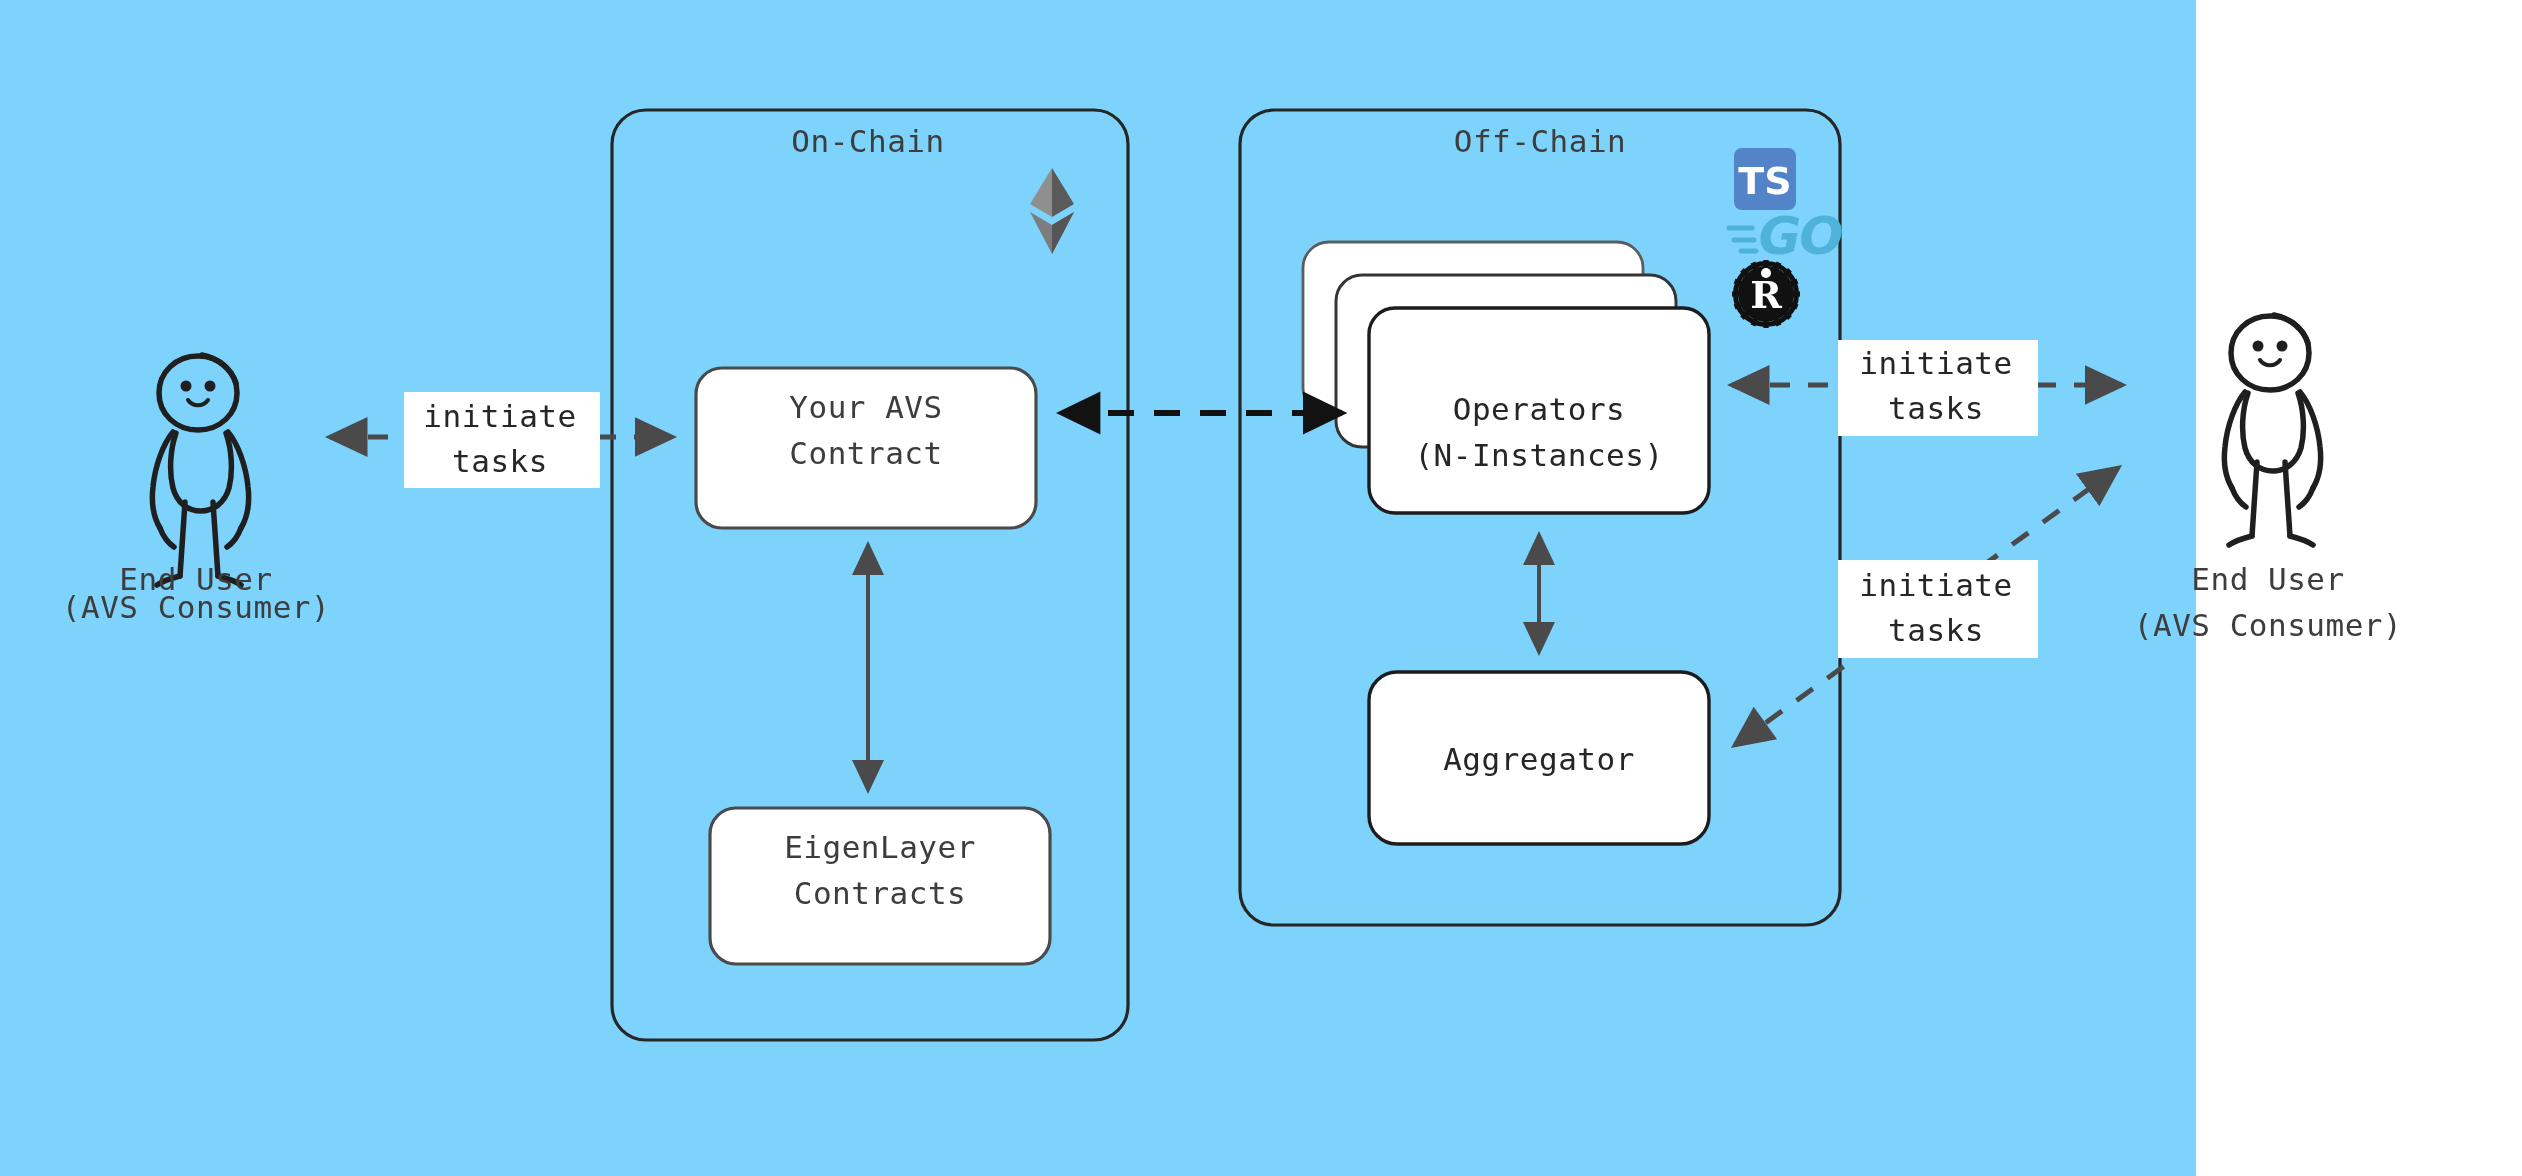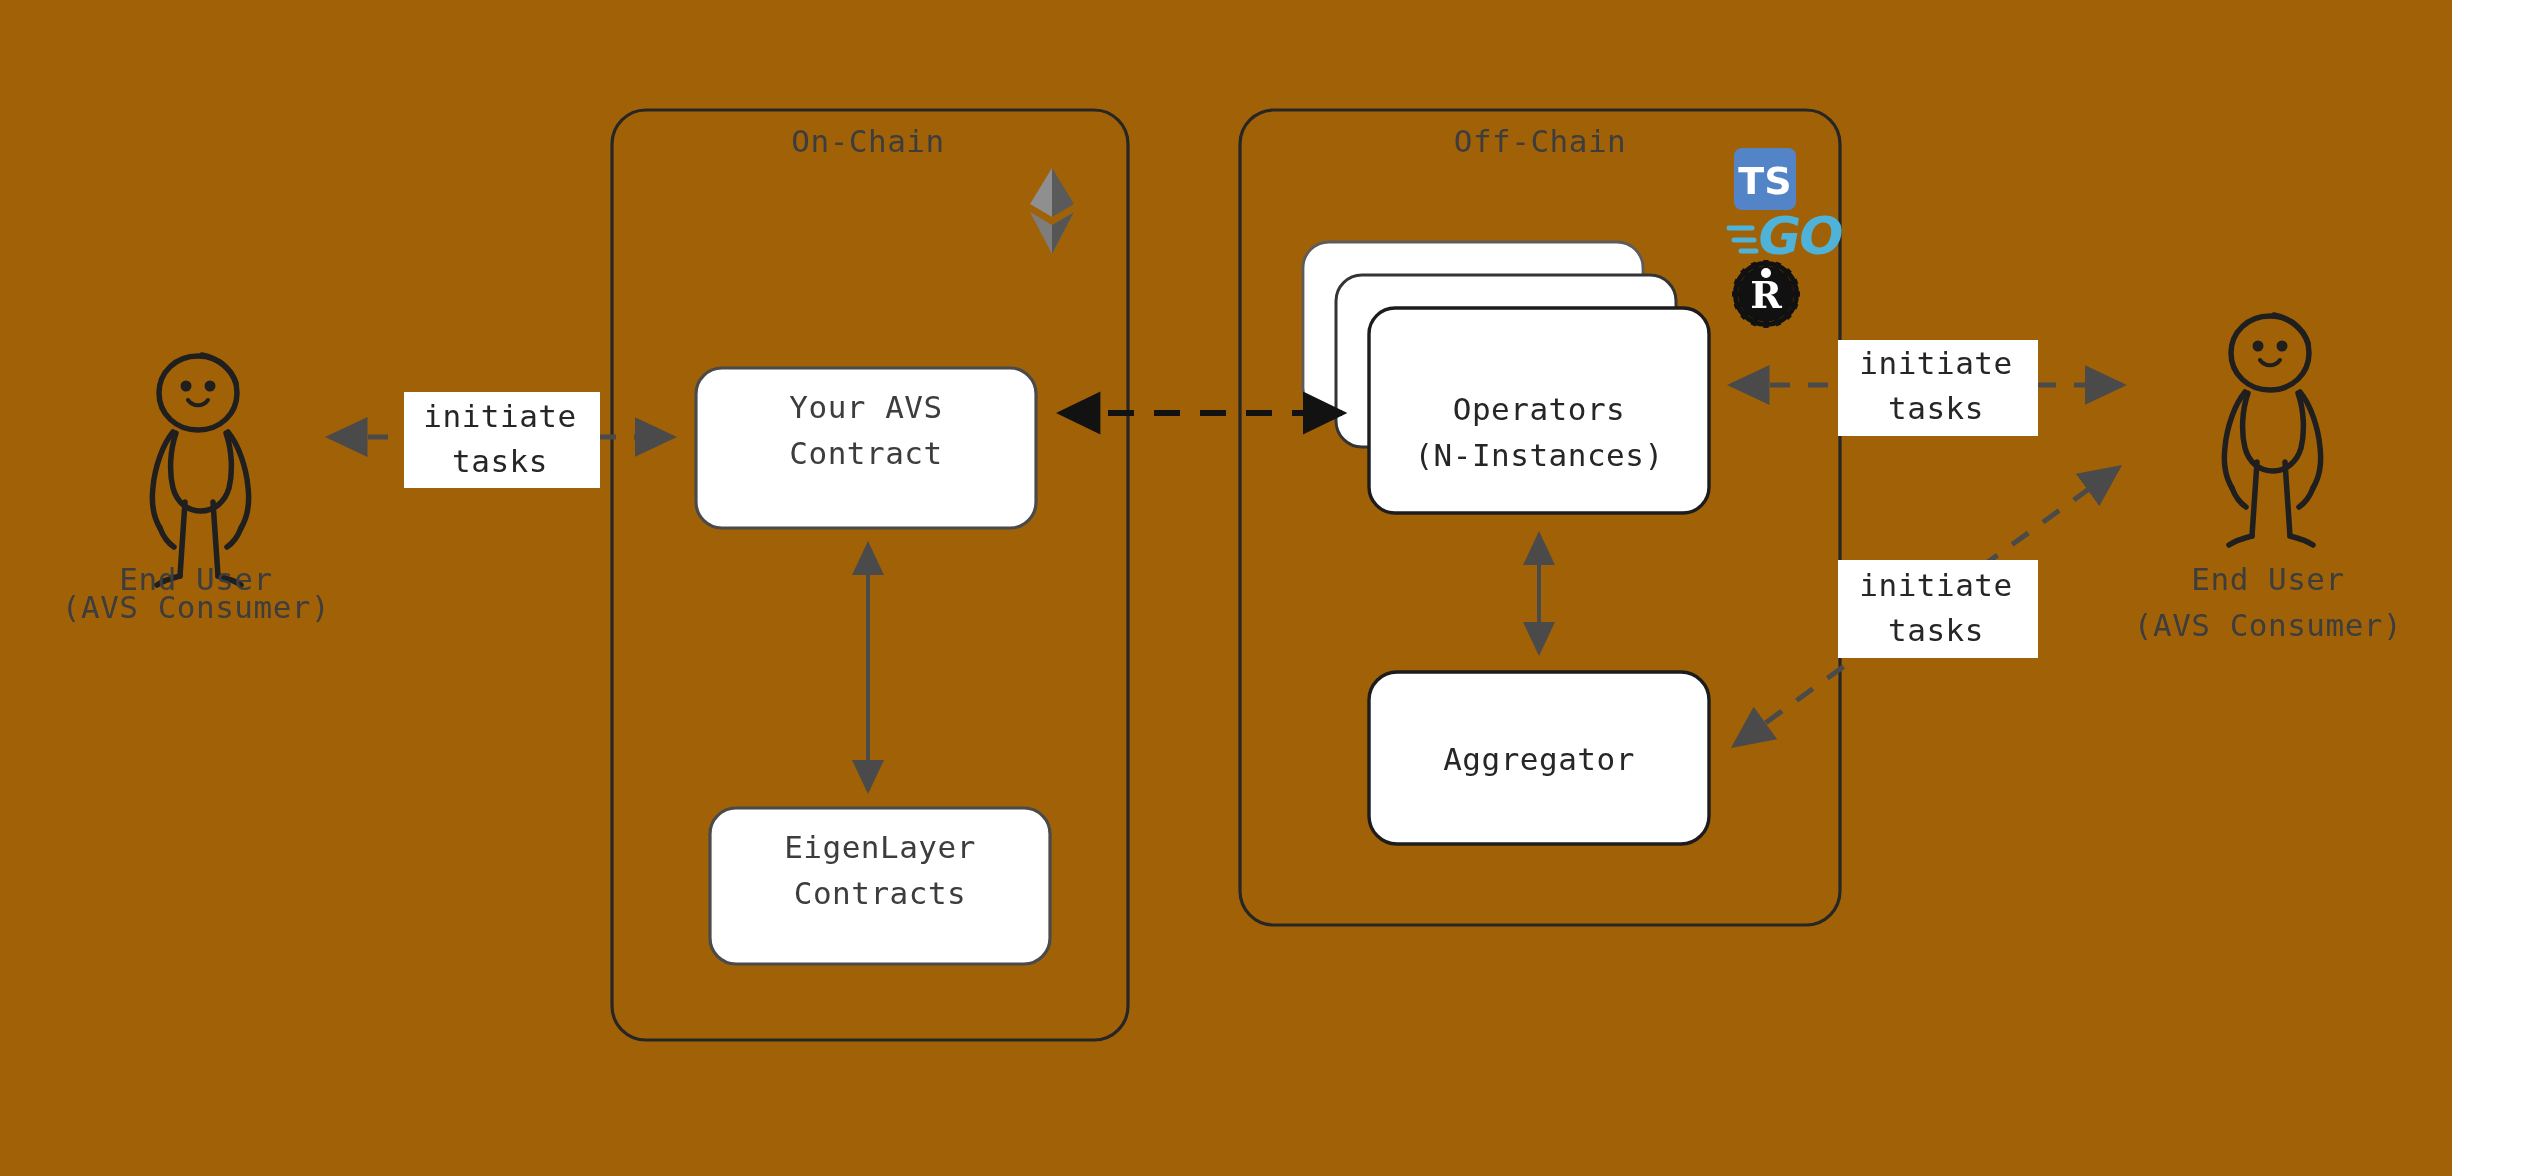--- a/index.html
+++ b/index.html
@@ -8,23 +8,23 @@
     background: #ffffff;
   }
   body {
     width: 2522px;
     height: 1176px;
     overflow: hidden;
     font-family: "DejaVu Sans Mono", "Liberation Mono", monospace;
   }
   #diagram-root {
     position: relative;
-    width: 2452px;
+    width: 2196px;
     height: 1176px;
-    background: #a16207;
+    background: #7dd3fc;
   }
   svg#diagram-svg {
     position: absolute;
     top: 0;
     left: 0;
     width: 2522px;
     height: 1176px;
     display: block;
   }
   .dg-text {

